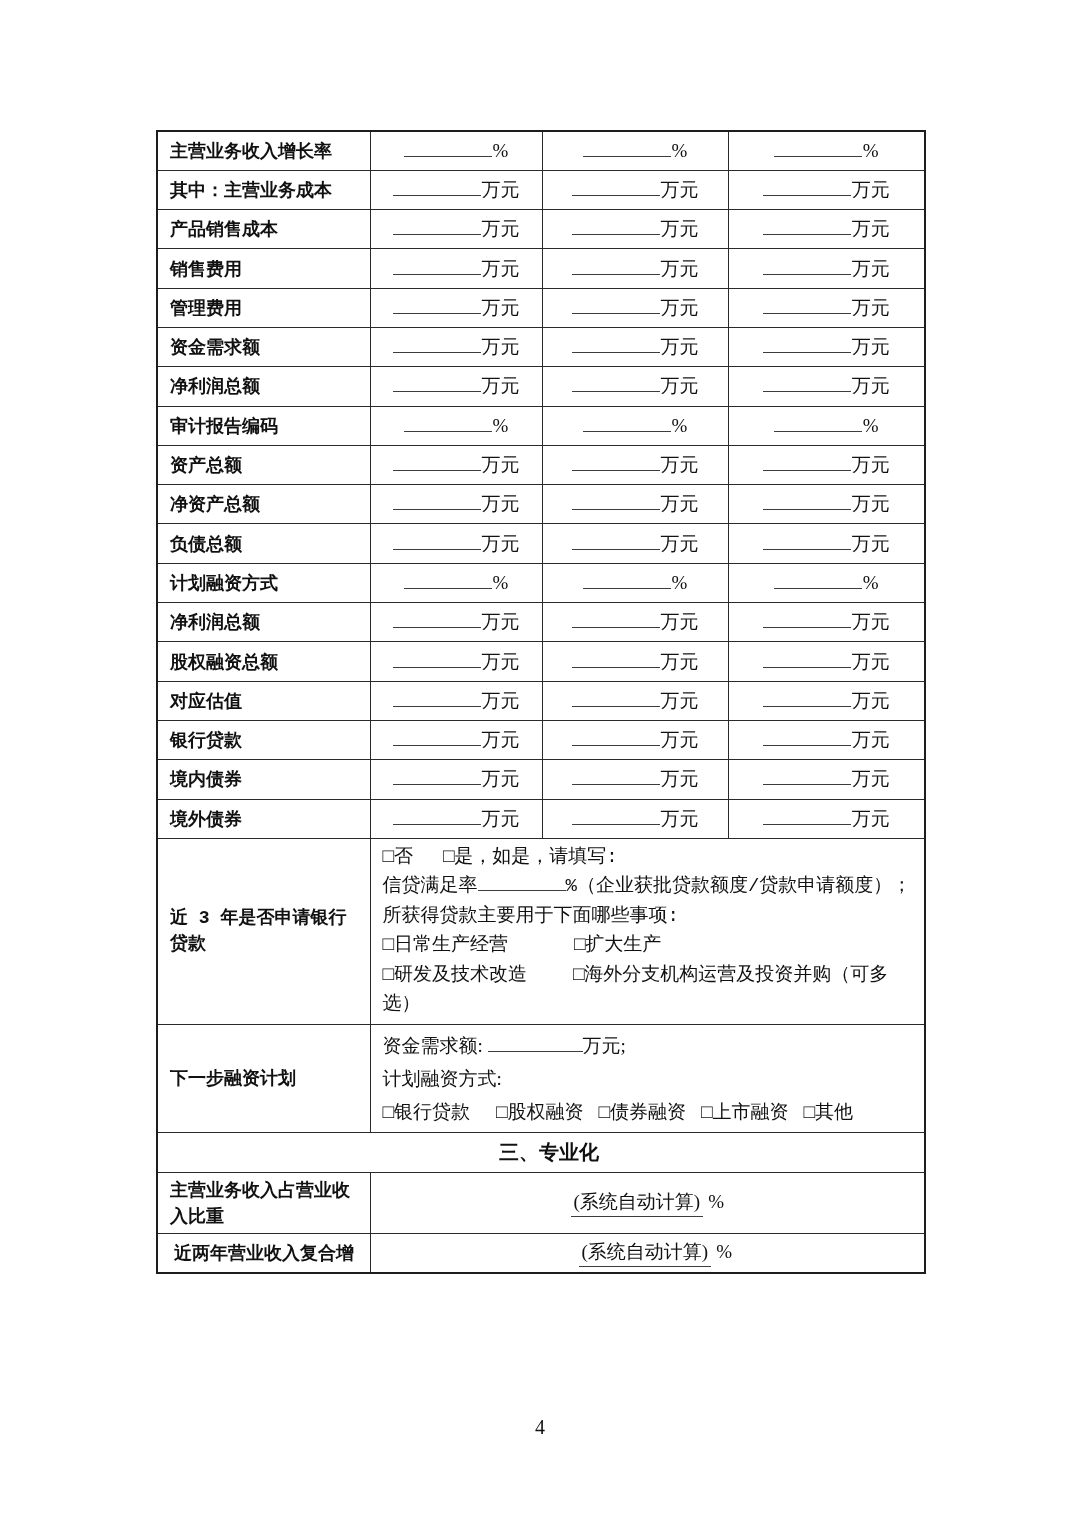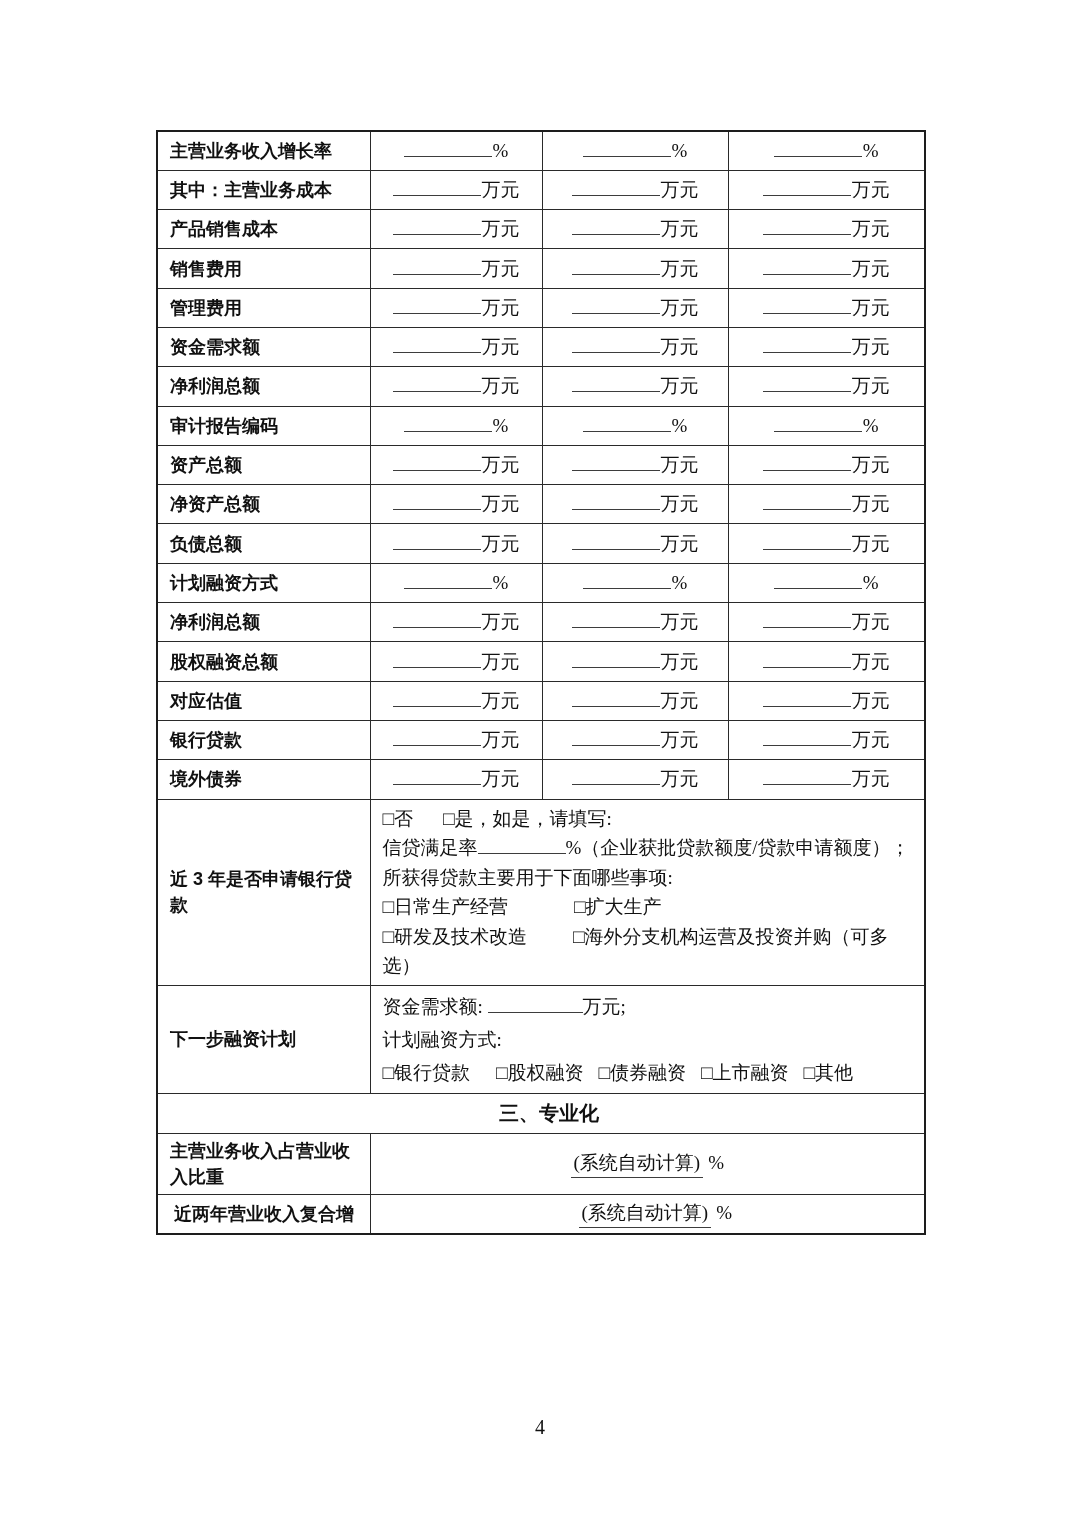--- a/index.html
+++ b/index.html
@@ -75,21 +75,21 @@
   .suffix { margin-left: 5px; }
   .page-footer {
     position: absolute;
     left: 0; right: 0;
     top: 1416px;
     text-align: center;
     font-family: "Liberation Serif", serif;
     font-size: 20px;
     color: #111;
   }
-  .h183 td { height: 183px; }
+  .h183 td { height: 183px; font-family: Liberation Mono, monospace; }
   .h106 td { height: 106px; }
   .h62 td { height: 62px; }
   .h60 td { height: 60px; }
   .h40 td { height: 40px; padding-left: 16px; }
 </style>
 </head>
 <body>
 
 <div class="page">
 
@@ -187,20 +187,26 @@
           <td class="data-cell"><span class="blank" style="width: 88px;"></span><span class="unit">万元</span></td>
         </tr>
         <tr class="fin-row">
           <td class="label-cell">对应估值</td>
           <td class="data-cell"><span class="blank" style="width: 88px;"></span><span class="unit">万元</span></td>
           <td class="data-cell"><span class="blank" style="width: 88px;"></span><span class="unit">万元</span></td>
           <td class="data-cell"><span class="blank" style="width: 88px;"></span><span class="unit">万元</span></td>
         </tr>
         <tr class="fin-row">
           <td class="label-cell">银行贷款</td>
+          <td class="data-cell"><span class="blank" style="width: 88px;"></span><span class="unit">万元</span></td>
+          <td class="data-cell"><span class="blank" style="width: 88px;"></span><span class="unit">万元</span></td>
+          <td class="data-cell"><span class="blank" style="width: 88px;"></span><span class="unit">万元</span></td>
+        </tr>
+        <tr class="fin-row">
+          <td class="label-cell">境内债券</td>
           <td class="data-cell"><span class="blank" style="width: 88px;"></span><span class="unit">万元</span></td>
           <td class="data-cell"><span class="blank" style="width: 88px;"></span><span class="unit">万元</span></td>
           <td class="data-cell"><span class="blank" style="width: 88px;"></span><span class="unit">万元</span></td>
         </tr>
         <tr class="fin-row">
           <td class="label-cell">境外债券</td>
           <td class="data-cell"><span class="blank" style="width: 88px;"></span><span class="unit">万元</span></td>
           <td class="data-cell"><span class="blank" style="width: 88px;"></span><span class="unit">万元</span></td>
           <td class="data-cell"><span class="blank" style="width: 88px;"></span><span class="unit">万元</span></td>
         </tr>

